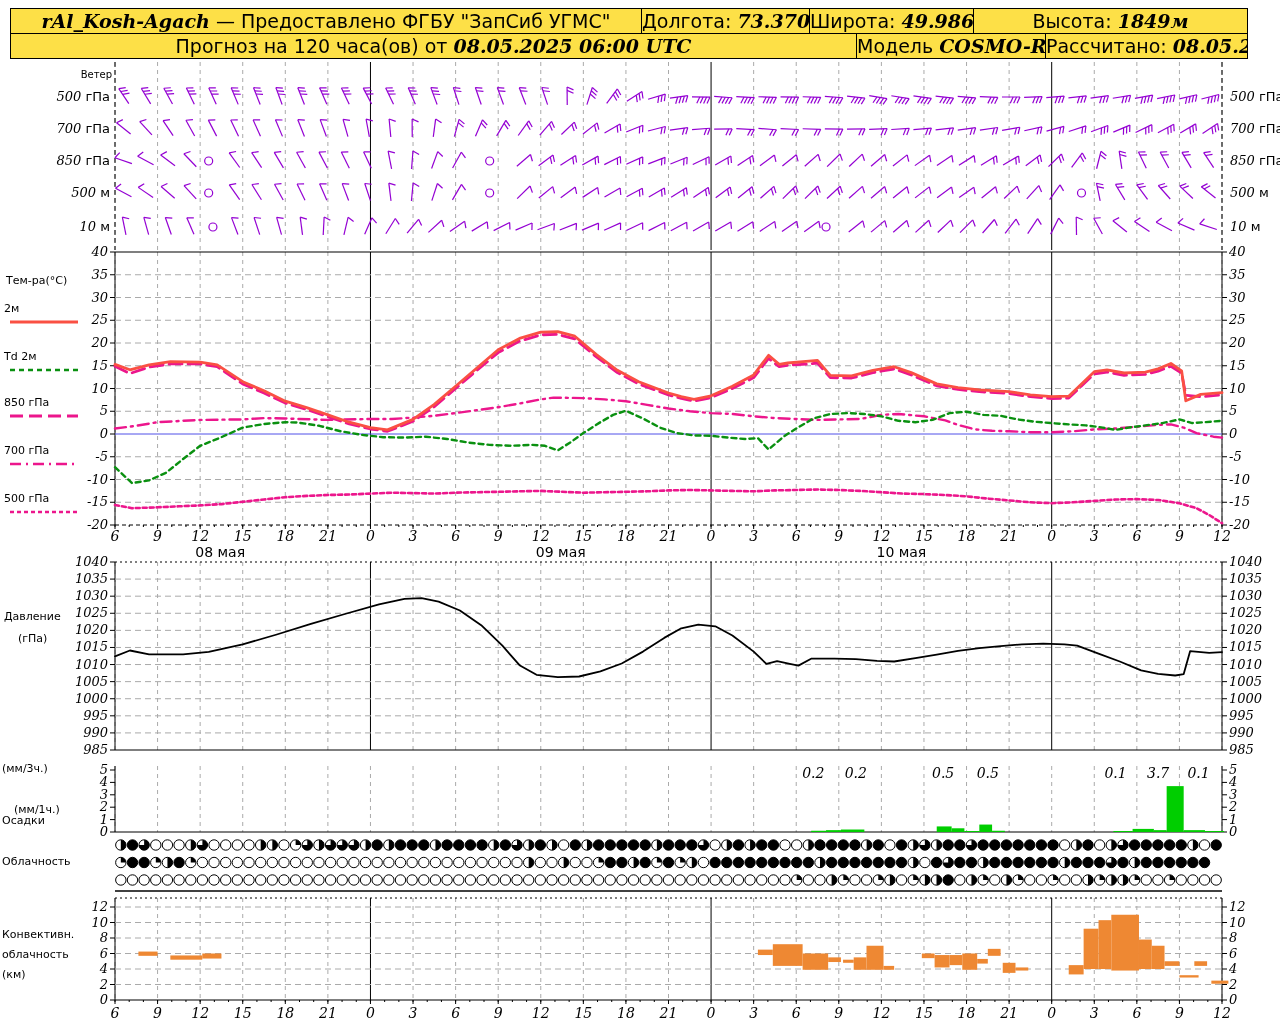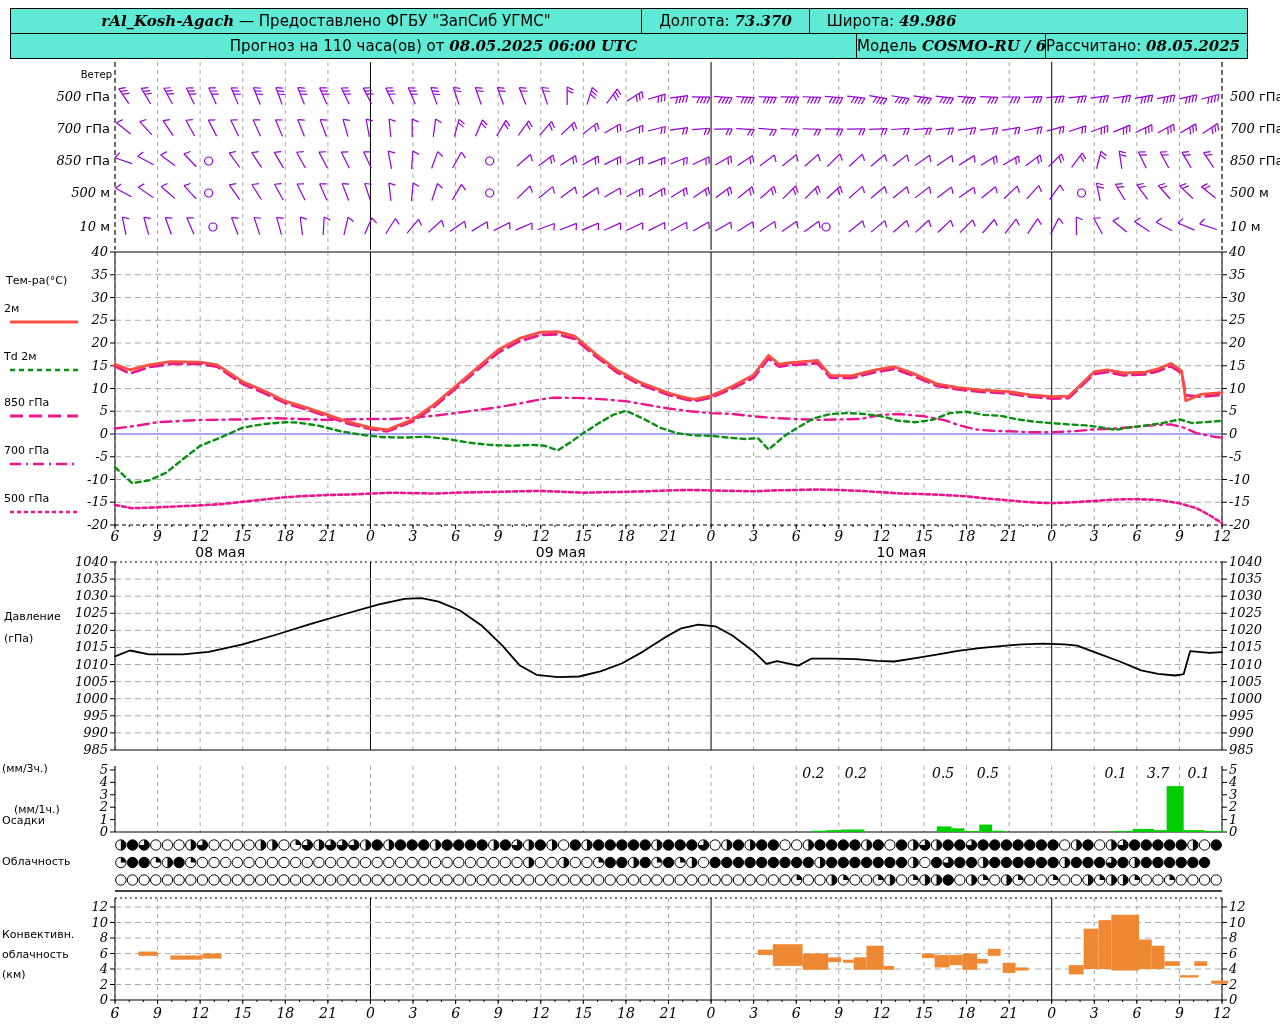--- a/index.html
+++ b/index.html
@@ -1,18 +1,18 @@
 <!DOCTYPE html>
 <html><head>
 <meta charset="utf-8">
 <style>
   html,body{margin:0;padding:0}
   body{width:1280px;height:1024px;background:#fff;position:relative;overflow:hidden;
        font-family:"DejaVu Sans",sans-serif;color:#000}
-  .hdr{position:absolute;left:10px;top:8px;width:1236px;border:1px solid #000;font-size:15px;background:#5eead4}
+  .hdr{position:absolute;left:10px;top:8px;width:1236px;border:1px solid #000;font-size:19px;background:#fde047}
   .hrow{display:flex;height:24px;line-height:24px;white-space:nowrap}
   .hrow+.hrow{border-top:1px solid #000}
   .hcell{text-align:center;overflow:hidden}
   .hcell+.hcell{border-left:1px solid #000}
   .stn,.hval{font-family:"DejaVu Serif",serif;font-style:italic;font-weight:bold}
   .lbl{position:absolute;font-size:11px;text-align:left;line-height:17px}
   .ralign{text-align:right}
   svg text{fill:#000}
   .num{font-family:"DejaVu Serif",serif;font-style:italic;font-size:13px}
   .num2{font-family:"DejaVu Serif",serif;font-style:italic;font-size:14px}
@@ -29,24 +29,28 @@
       <span>— Предоставлено ФГБУ "ЗапСиб УГМС"</span>
     </div>
     <div class="hcell" style="width:167px">
       <span>Долгота:</span>
       <span class="hval">73.370</span>
     </div>
     <div class="hcell" style="width:163px">
       <span>Широта:</span>
       <span class="hval">49.986</span>
     </div>
+    <div class="hcell" style="flex:1">
+      <span>Высота:</span>
+      <span class="hval">1849м</span>
+    </div>
   </div>
   <div class="hrow">
     <div class="hcell" style="width:845px">
-      <span>Прогноз на 110 часа(ов) от</span>
+      <span>Прогноз на 120 часа(ов) от</span>
       <span class="hval">08.05.2025 06:00 UTC</span>
     </div>
     <div class="hcell" style="width:188px">
       <span>Модель</span>
       <span class="hval">COSMO-RU / 6.6км</span>
     </div>
     <div class="hcell" style="flex:1">
       <span>Рассчитано:</span>
       <span class="hval">08.05.2025 10:47 UTC</span>
     </div>
@@ -56,21 +60,21 @@
 <div class="lbl ralign" style="left:10px;top:66px;width:102px;font-size:10px">Ветер</div>
 <div class="lbl" style="left:6px;top:272px;width:104px">Тем-ра(°C)</div>
 
 <div class="lbl" style="left:4px;top:300px;width:90px">2м</div>
 <div class="lbl" style="left:4px;top:348px;width:90px">Td  2м</div>
 <div class="lbl" style="left:4px;top:394px;width:90px">850 гПа</div>
 <div class="lbl" style="left:4px;top:442px;width:90px">700 гПа</div>
 <div class="lbl" style="left:4px;top:490px;width:90px">500 гПа</div>
 
 <div class="lbl" style="left:4px;top:608px;width:100px">Давление</div>
-<div class="lbl" style="left:4px;top:630px;width:100px">(гПа)</div>
+<div class="lbl" style="left:18px;top:630px;width:100px">(гПа)</div>
 
 <div class="lbl" style="left:2px;top:760px;width:106px">(мм/3ч.)</div>
 <div class="lbl" style="left:2px;top:812px;width:106px">Осадки</div>
 <div class="lbl" style="left:14px;top:801px;width:106px">(мм/1ч.)</div>
 
 <div class="lbl" style="left:2px;top:853px;width:106px">Облачность</div>
 
 <div class="lbl" style="left:2px;top:926px;width:106px">Конвективн.</div>
 <div class="lbl" style="left:2px;top:946px;width:106px">облачность</div>
 <div class="lbl" style="left:2px;top:966px;width:106px">(км)</div>

